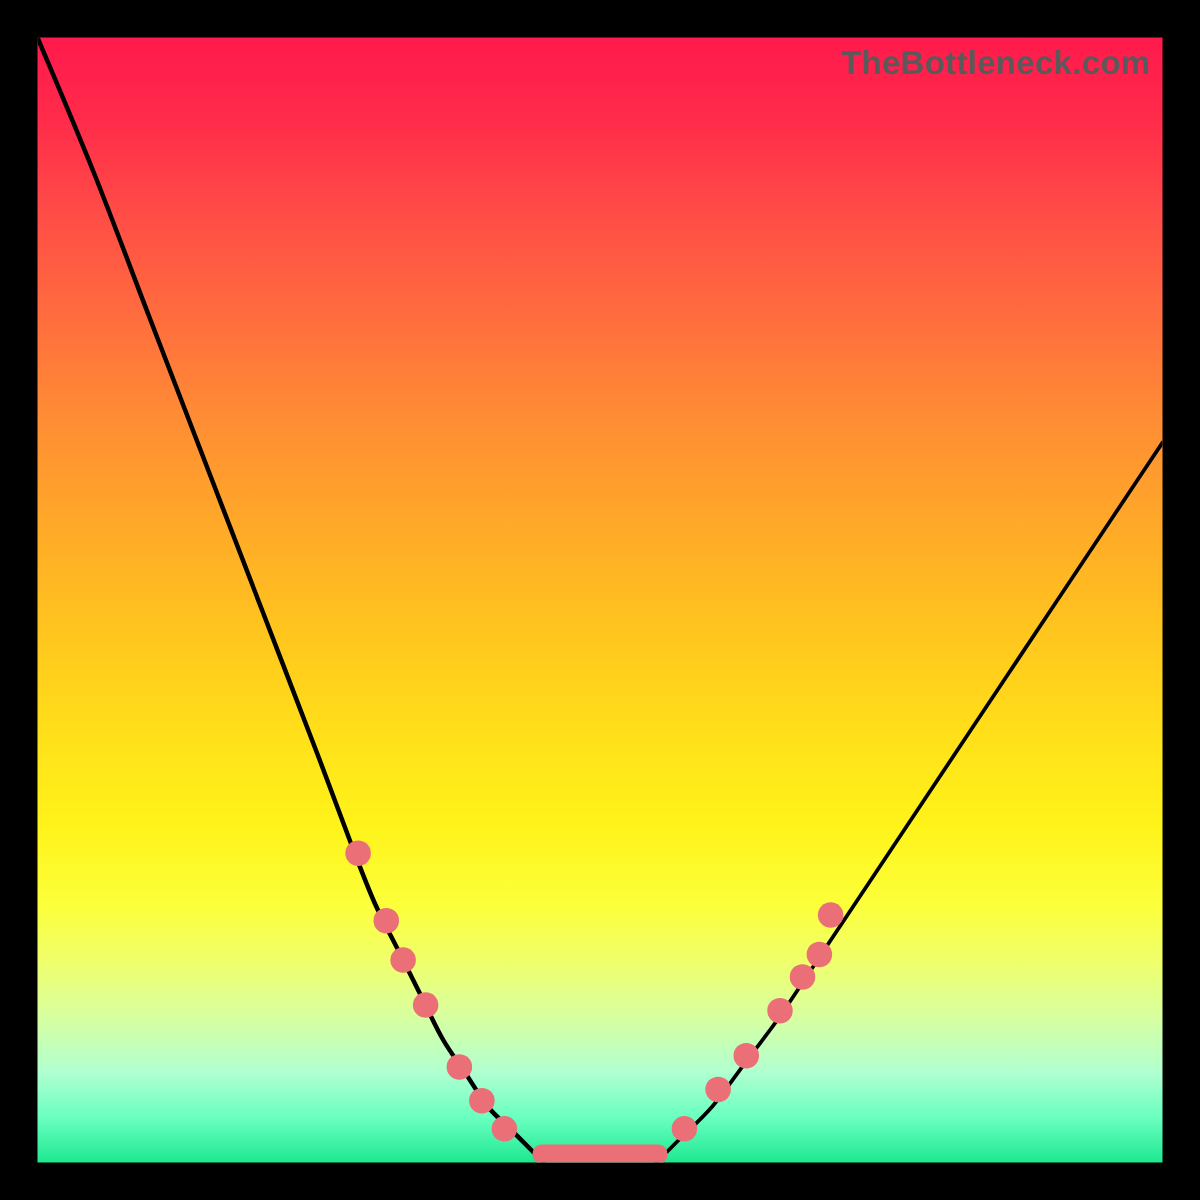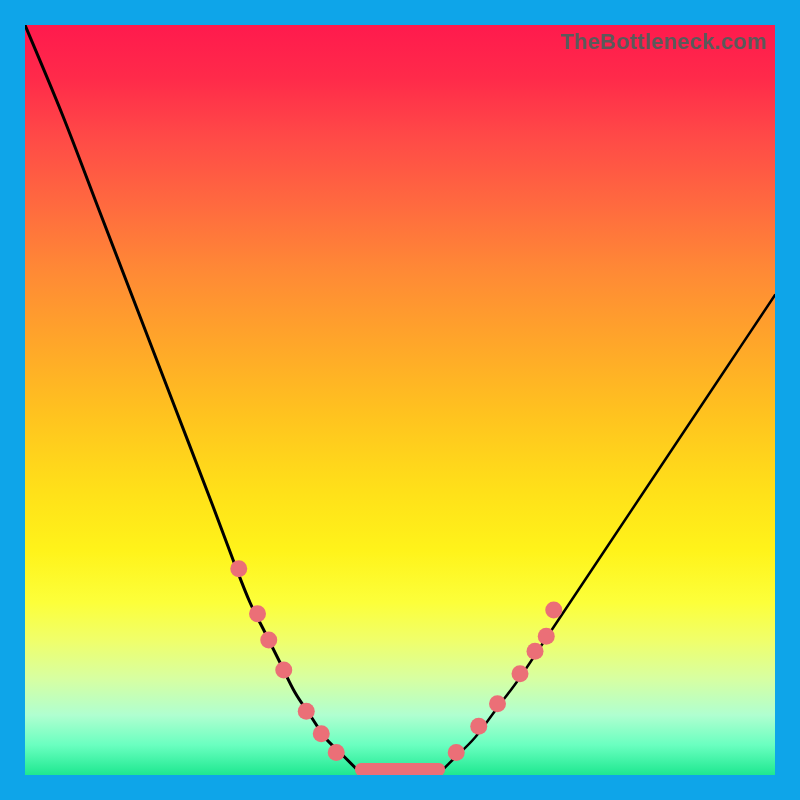--- a/index.html
+++ b/index.html
@@ -1,20 +1,20 @@
 <!DOCTYPE html>
 <html><head>
 <meta charset="utf-8">
 <style>
   * { margin: 0; padding: 0; box-sizing: border-box; }
   html, body { width: 800px; height: 800px; overflow: hidden; }
   .frame {
     width: 800px;
     height: 800px;
-    background: #0ea5e9;
+    background: #000000;
     position: relative;
   }
   .plot {
     position: absolute;
     left: 25px;
     top: 25px;
     width: 750px;
     height: 750px;
     background: linear-gradient(to bottom,
       #ff1a4d 0%,

